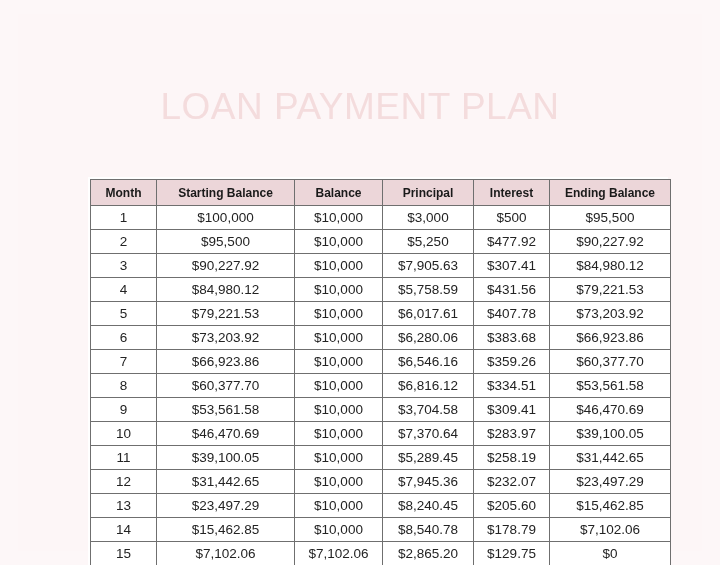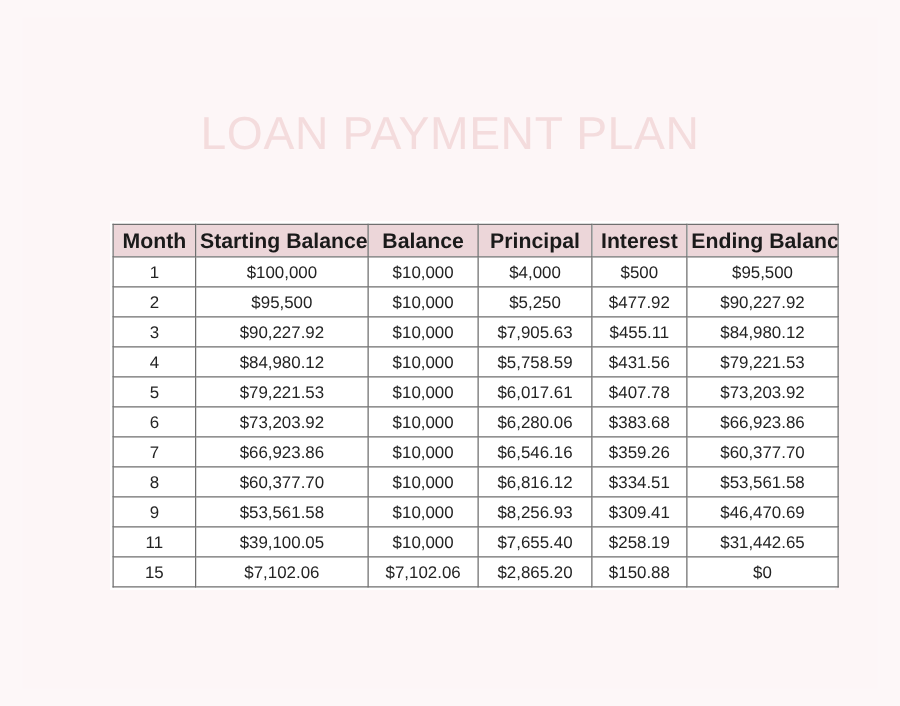--- a/index.html
+++ b/index.html
@@ -64,21 +64,21 @@
     padding: 2px 3px;
     height: 19px;
     line-height: 16px;
     font-family: "Liberation Sans", sans-serif;
     overflow: hidden;
     white-space: nowrap;
   }
   table.loan thead th {
     background: #ecd6d9;
     font-weight: bold;
-    font-size: 17px;
+    font-size: 12px;
     height: 21px;
     color: #1a1a1a;
   }
   table.loan tbody td {
     background: #ffffff;
     font-weight: normal;
   }
   col.c-month   { width: 66px; }
   col.c-start   { width: 138px; }
   col.c-payment { width: 88px; }
@@ -112,38 +112,38 @@
             <th>Principal</th>
             <th>Interest</th>
             <th>Ending Balance</th>
           </tr>
         </thead>
         <tbody>
           <tr>
             <td>1</td>
             <td>$100,000</td>
             <td>$10,000</td>
-            <td>$4,000</td>
+            <td>$3,000</td>
             <td>$500</td>
             <td>$95,500</td>
           </tr>
           <tr>
             <td>2</td>
             <td>$95,500</td>
             <td>$10,000</td>
             <td>$5,250</td>
             <td>$477.92</td>
             <td>$90,227.92</td>
           </tr>
           <tr>
             <td>3</td>
             <td>$90,227.92</td>
             <td>$10,000</td>
             <td>$7,905.63</td>
-            <td>$455.11</td>
+            <td>$307.41</td>
             <td>$84,980.12</td>
           </tr>
           <tr>
             <td>4</td>
             <td>$84,980.12</td>
             <td>$10,000</td>
             <td>$5,758.59</td>
             <td>$431.56</td>
             <td>$79,221.53</td>
           </tr>
@@ -176,38 +176,70 @@
             <td>$60,377.70</td>
             <td>$10,000</td>
             <td>$6,816.12</td>
             <td>$334.51</td>
             <td>$53,561.58</td>
           </tr>
           <tr>
             <td>9</td>
             <td>$53,561.58</td>
             <td>$10,000</td>
-            <td>$8,256.93</td>
+            <td>$3,704.58</td>
             <td>$309.41</td>
             <td>$46,470.69</td>
           </tr>
           <tr>
+            <td>10</td>
+            <td>$46,470.69</td>
+            <td>$10,000</td>
+            <td>$7,370.64</td>
+            <td>$283.97</td>
+            <td>$39,100.05</td>
+          </tr>
+          <tr>
             <td>11</td>
             <td>$39,100.05</td>
             <td>$10,000</td>
-            <td>$7,655.40</td>
+            <td>$5,289.45</td>
             <td>$258.19</td>
             <td>$31,442.65</td>
+          </tr>
+          <tr>
+            <td>12</td>
+            <td>$31,442.65</td>
+            <td>$10,000</td>
+            <td>$7,945.36</td>
+            <td>$232.07</td>
+            <td>$23,497.29</td>
+          </tr>
+          <tr>
+            <td>13</td>
+            <td>$23,497.29</td>
+            <td>$10,000</td>
+            <td>$8,240.45</td>
+            <td>$205.60</td>
+            <td>$15,462.85</td>
+          </tr>
+          <tr>
+            <td>14</td>
+            <td>$15,462.85</td>
+            <td>$10,000</td>
+            <td>$8,540.78</td>
+            <td>$178.79</td>
+            <td>$7,102.06</td>
           </tr>
           <tr>
             <td>15</td>
             <td>$7,102.06</td>
             <td>$7,102.06</td>
             <td>$2,865.20</td>
-            <td>$150.88</td>
+            <td>$129.75</td>
             <td>$0</td>
           </tr>
         </tbody>
       </table>
     </div>
 
   </div>
 </div>
 
 </body></html>

